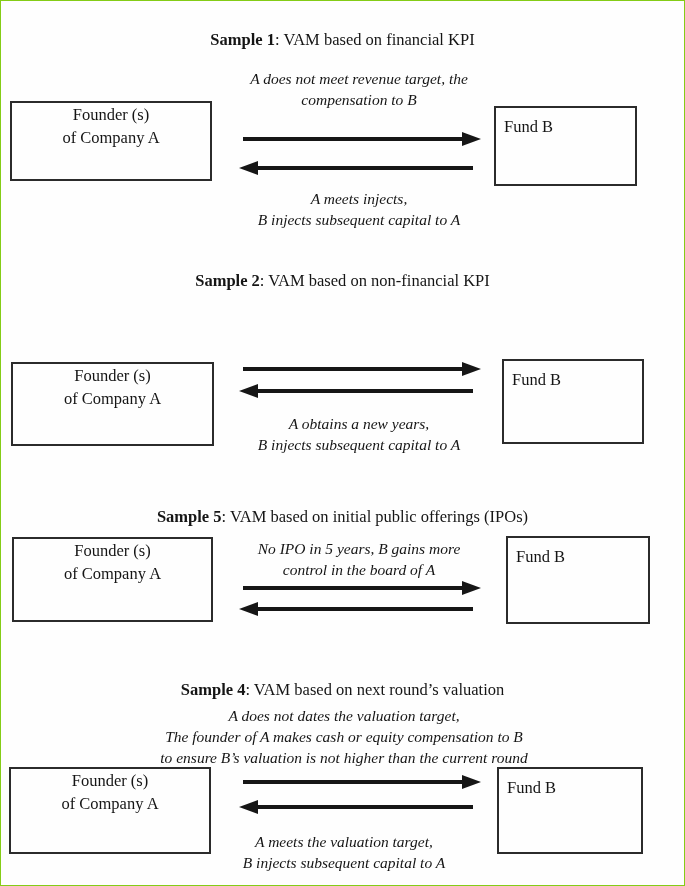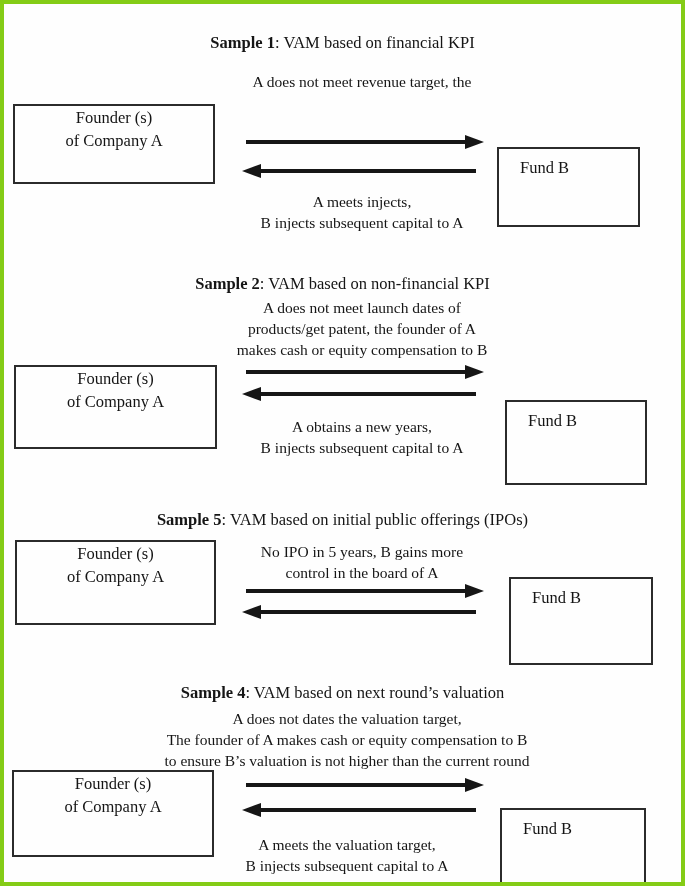--- a/index.html
+++ b/index.html
@@ -1,45 +1,45 @@
 <!DOCTYPE html>
 <html><head>
 <meta charset="utf-8">
 <style>
   html,body{margin:0;padding:0;background:#ffffff;}
   .page{
     position:relative;
     width:685px;height:886px;
     background:#fefefe;
-    border:4px solid #84cc16;
+    border:1px solid #84cc16;
     box-sizing:border-box;
     font-family:"Liberation Serif","DejaVu Serif",serif;
     color:#151515;
     overflow:hidden;
   }
   .section{position:absolute;inset:0;}
   .title{
     position:absolute;left:0;width:100%;
     text-align:center;font-size:16.5px;line-height:20px;
     white-space:nowrap;
   }
   .title b{font-weight:bold;}
   .box{
     position:absolute;
     border:2px solid #2b2b2b;
     box-sizing:border-box;
     background:#fefefe;
     font-size:16.5px;line-height:23px;
   }
   .founder{text-align:center;padding-top:0;}
-  .fund{padding:7px 0 0 21px;margin-top:38px;}
+  .fund{padding:7px 0 0 8px;}
   .ilabel{
     position:absolute;left:217px;width:282px;
     text-align:center;
-    font-size:15.5px;line-height:21px;
+    font-style:italic;font-size:15.5px;line-height:21px;
   }
   .ilabel.wide{left:103px;width:480px;}
   .arrow{position:absolute;height:14px;}
   .arrow.right{left:242px;width:238px;}
   .arrow.left{left:238px;width:236px;}
   .arrow .shaft{position:absolute;top:5px;height:4px;background:#161616;}
   .arrow.right .shaft{left:0;right:15px;}
   .arrow.left .shaft{left:15px;right:2px;}
   .arrow .head{position:absolute;top:0;width:0;height:0;}
   .arrow.right .head{
@@ -58,20 +58,21 @@
 </head>
 <body>
 
 <div class="page">
 
   <div class="section">
     <div class="title" style="top:29px"><b>Sample 1</b><span>: VAM based on financial KPI</span></div>
 
     <div class="ilabel" style="top:67px">
       <div>A does not meet revenue target, the</div>
+      <div>compensation to B</div>
     </div>
 
     <div class="box founder" style="left:9px;top:100px;width:202px;height:80px">
       <div>Founder (s)</div>
       <div>of Company A</div>
     </div>
     <div class="box fund" style="left:493px;top:105px;width:143px;height:80px">
       <div>Fund B</div>
     </div>
 
@@ -86,25 +87,20 @@
 
     <div class="ilabel" style="top:187px">
       <div>A meets injects,</div>
       <div>B injects subsequent capital to A</div>
     </div>
   </div>
 
   <div class="section">
     <div class="title" style="top:270px"><b>Sample 2</b><span>: VAM based on non-financial KPI</span></div>
 
-    <div class="ilabel" style="top:293px">
-      <div>A does not meet launch dates of</div>
-      <div>products/get patent, the founder of A</div>
-      <div>makes cash or equity compensation to B</div>
-    </div>
 
     <div class="box founder" style="left:10px;top:361px;width:203px;height:84px">
       <div>Founder (s)</div>
       <div>of Company A</div>
     </div>
     <div class="box fund" style="left:501px;top:358px;width:142px;height:85px">
       <div>Fund B</div>
     </div>
 
     <div class="arrow right" style="top:361px">

